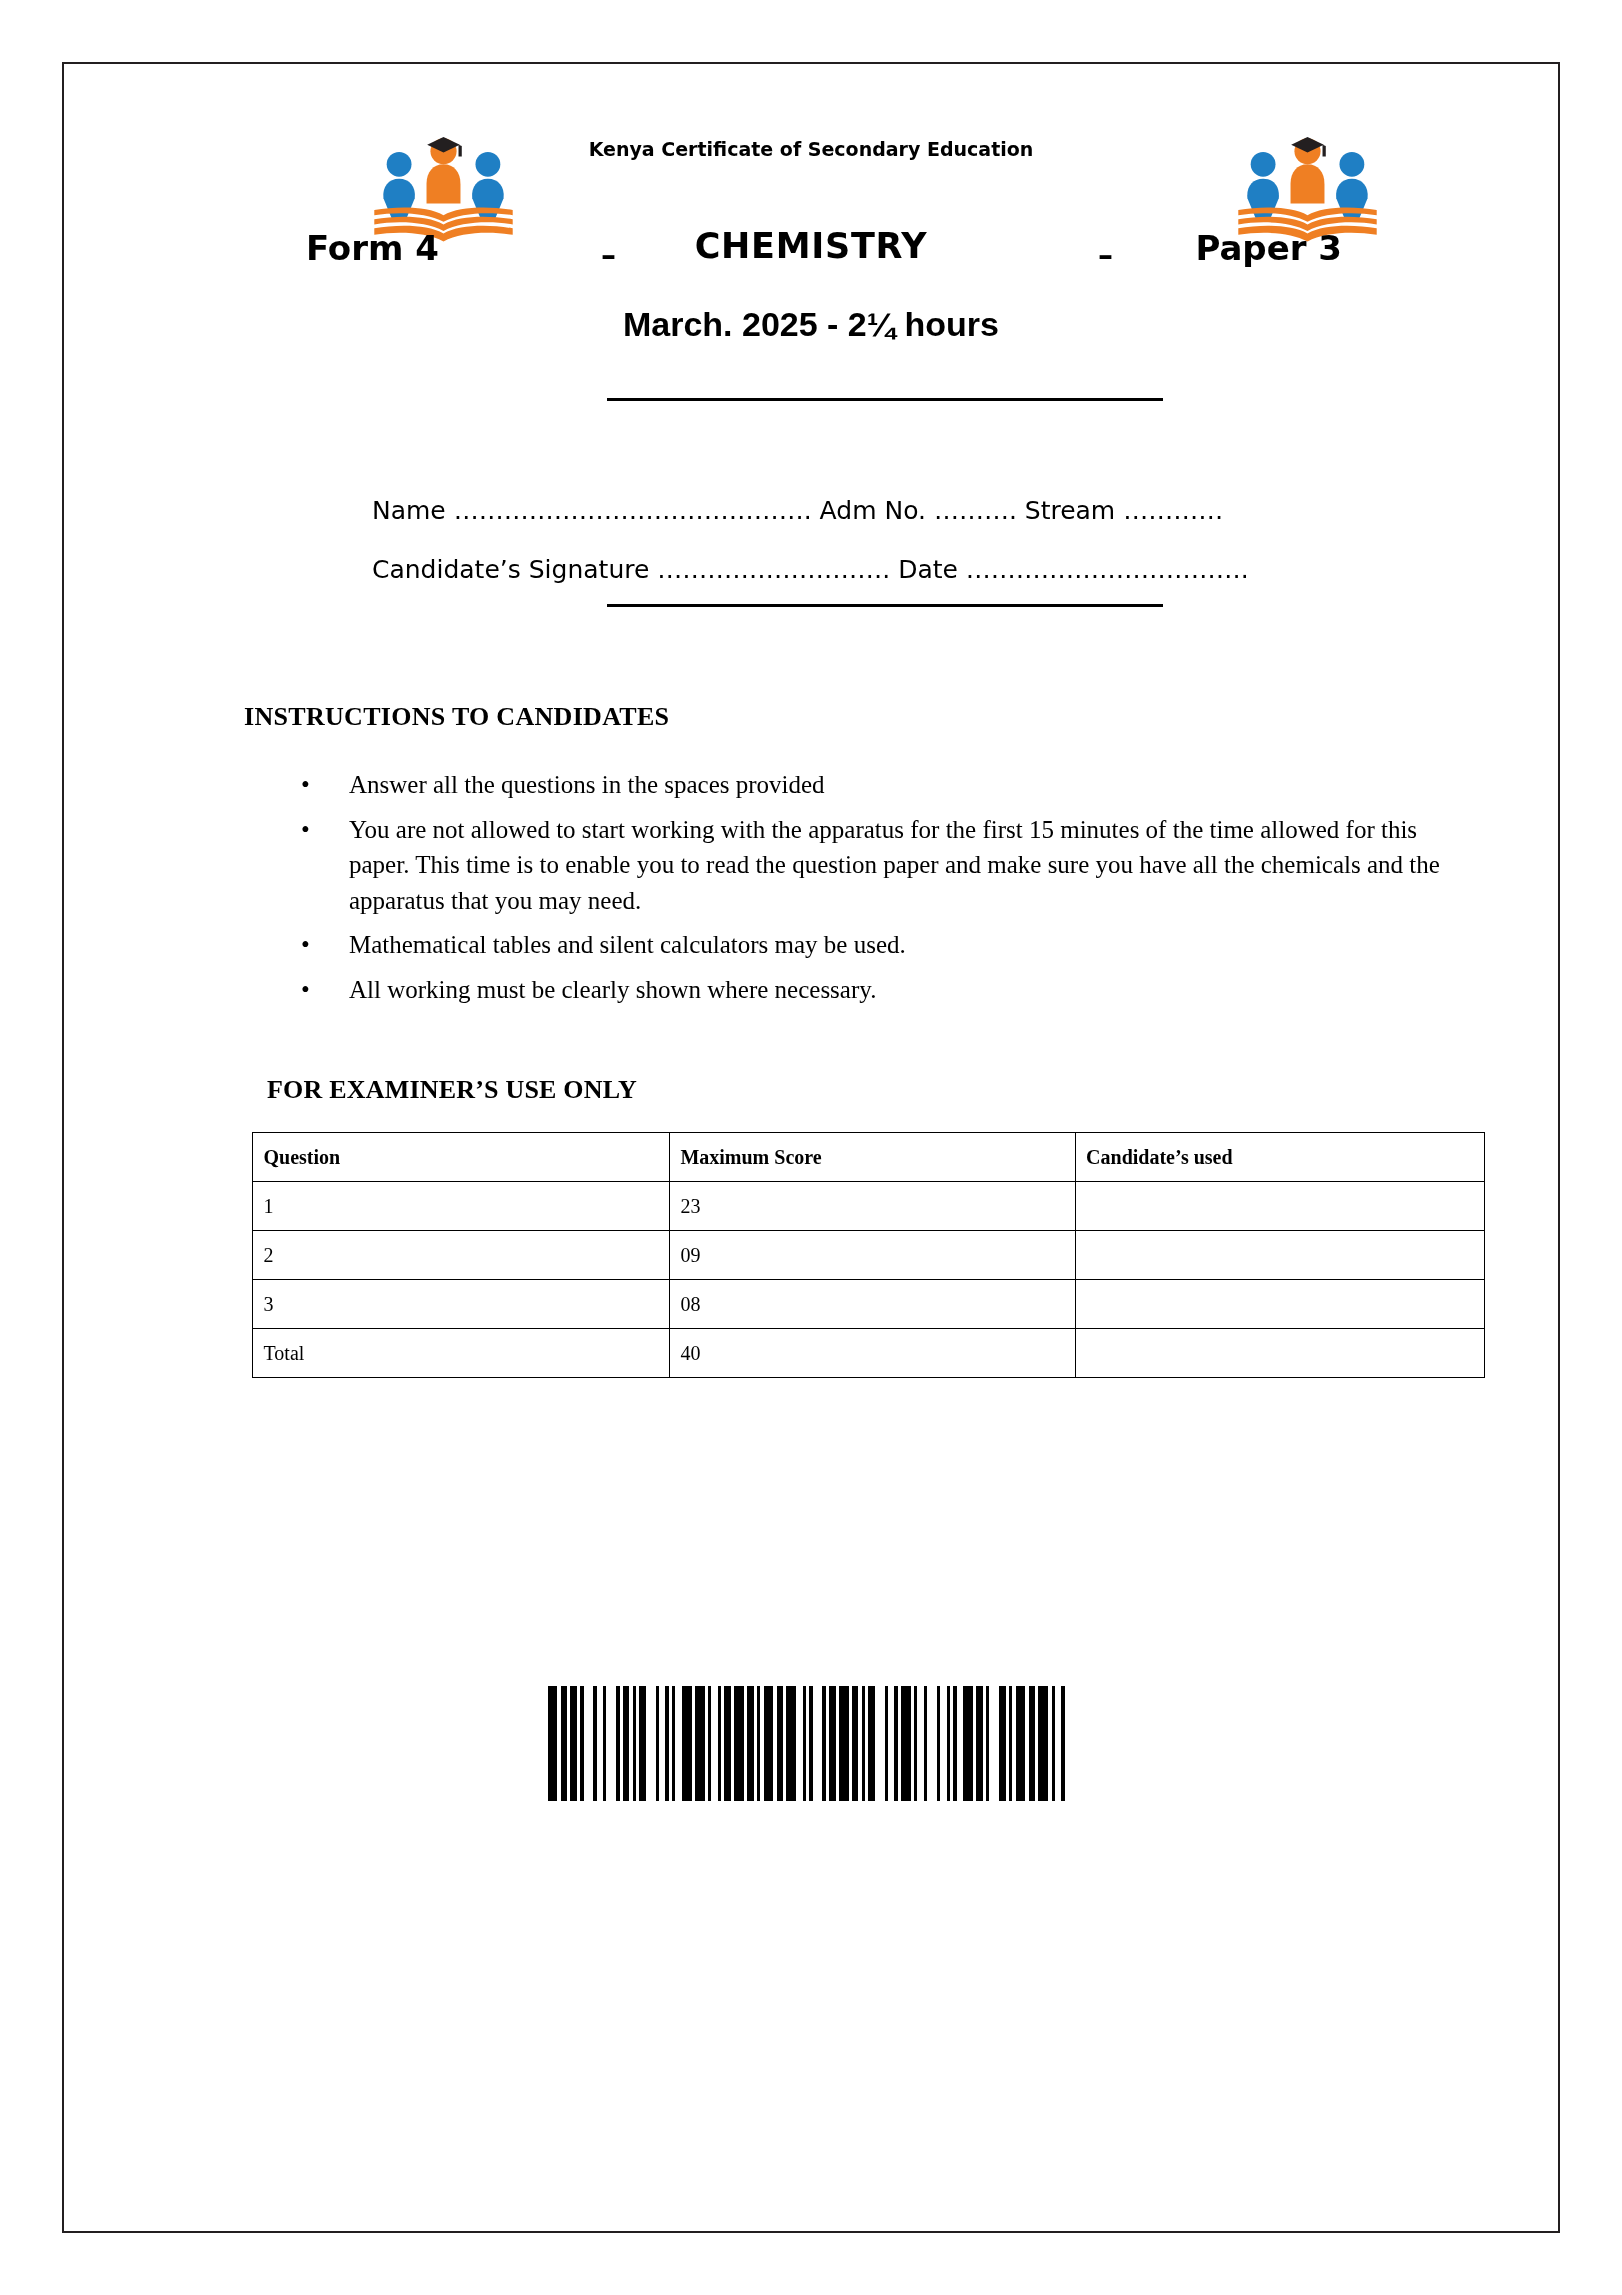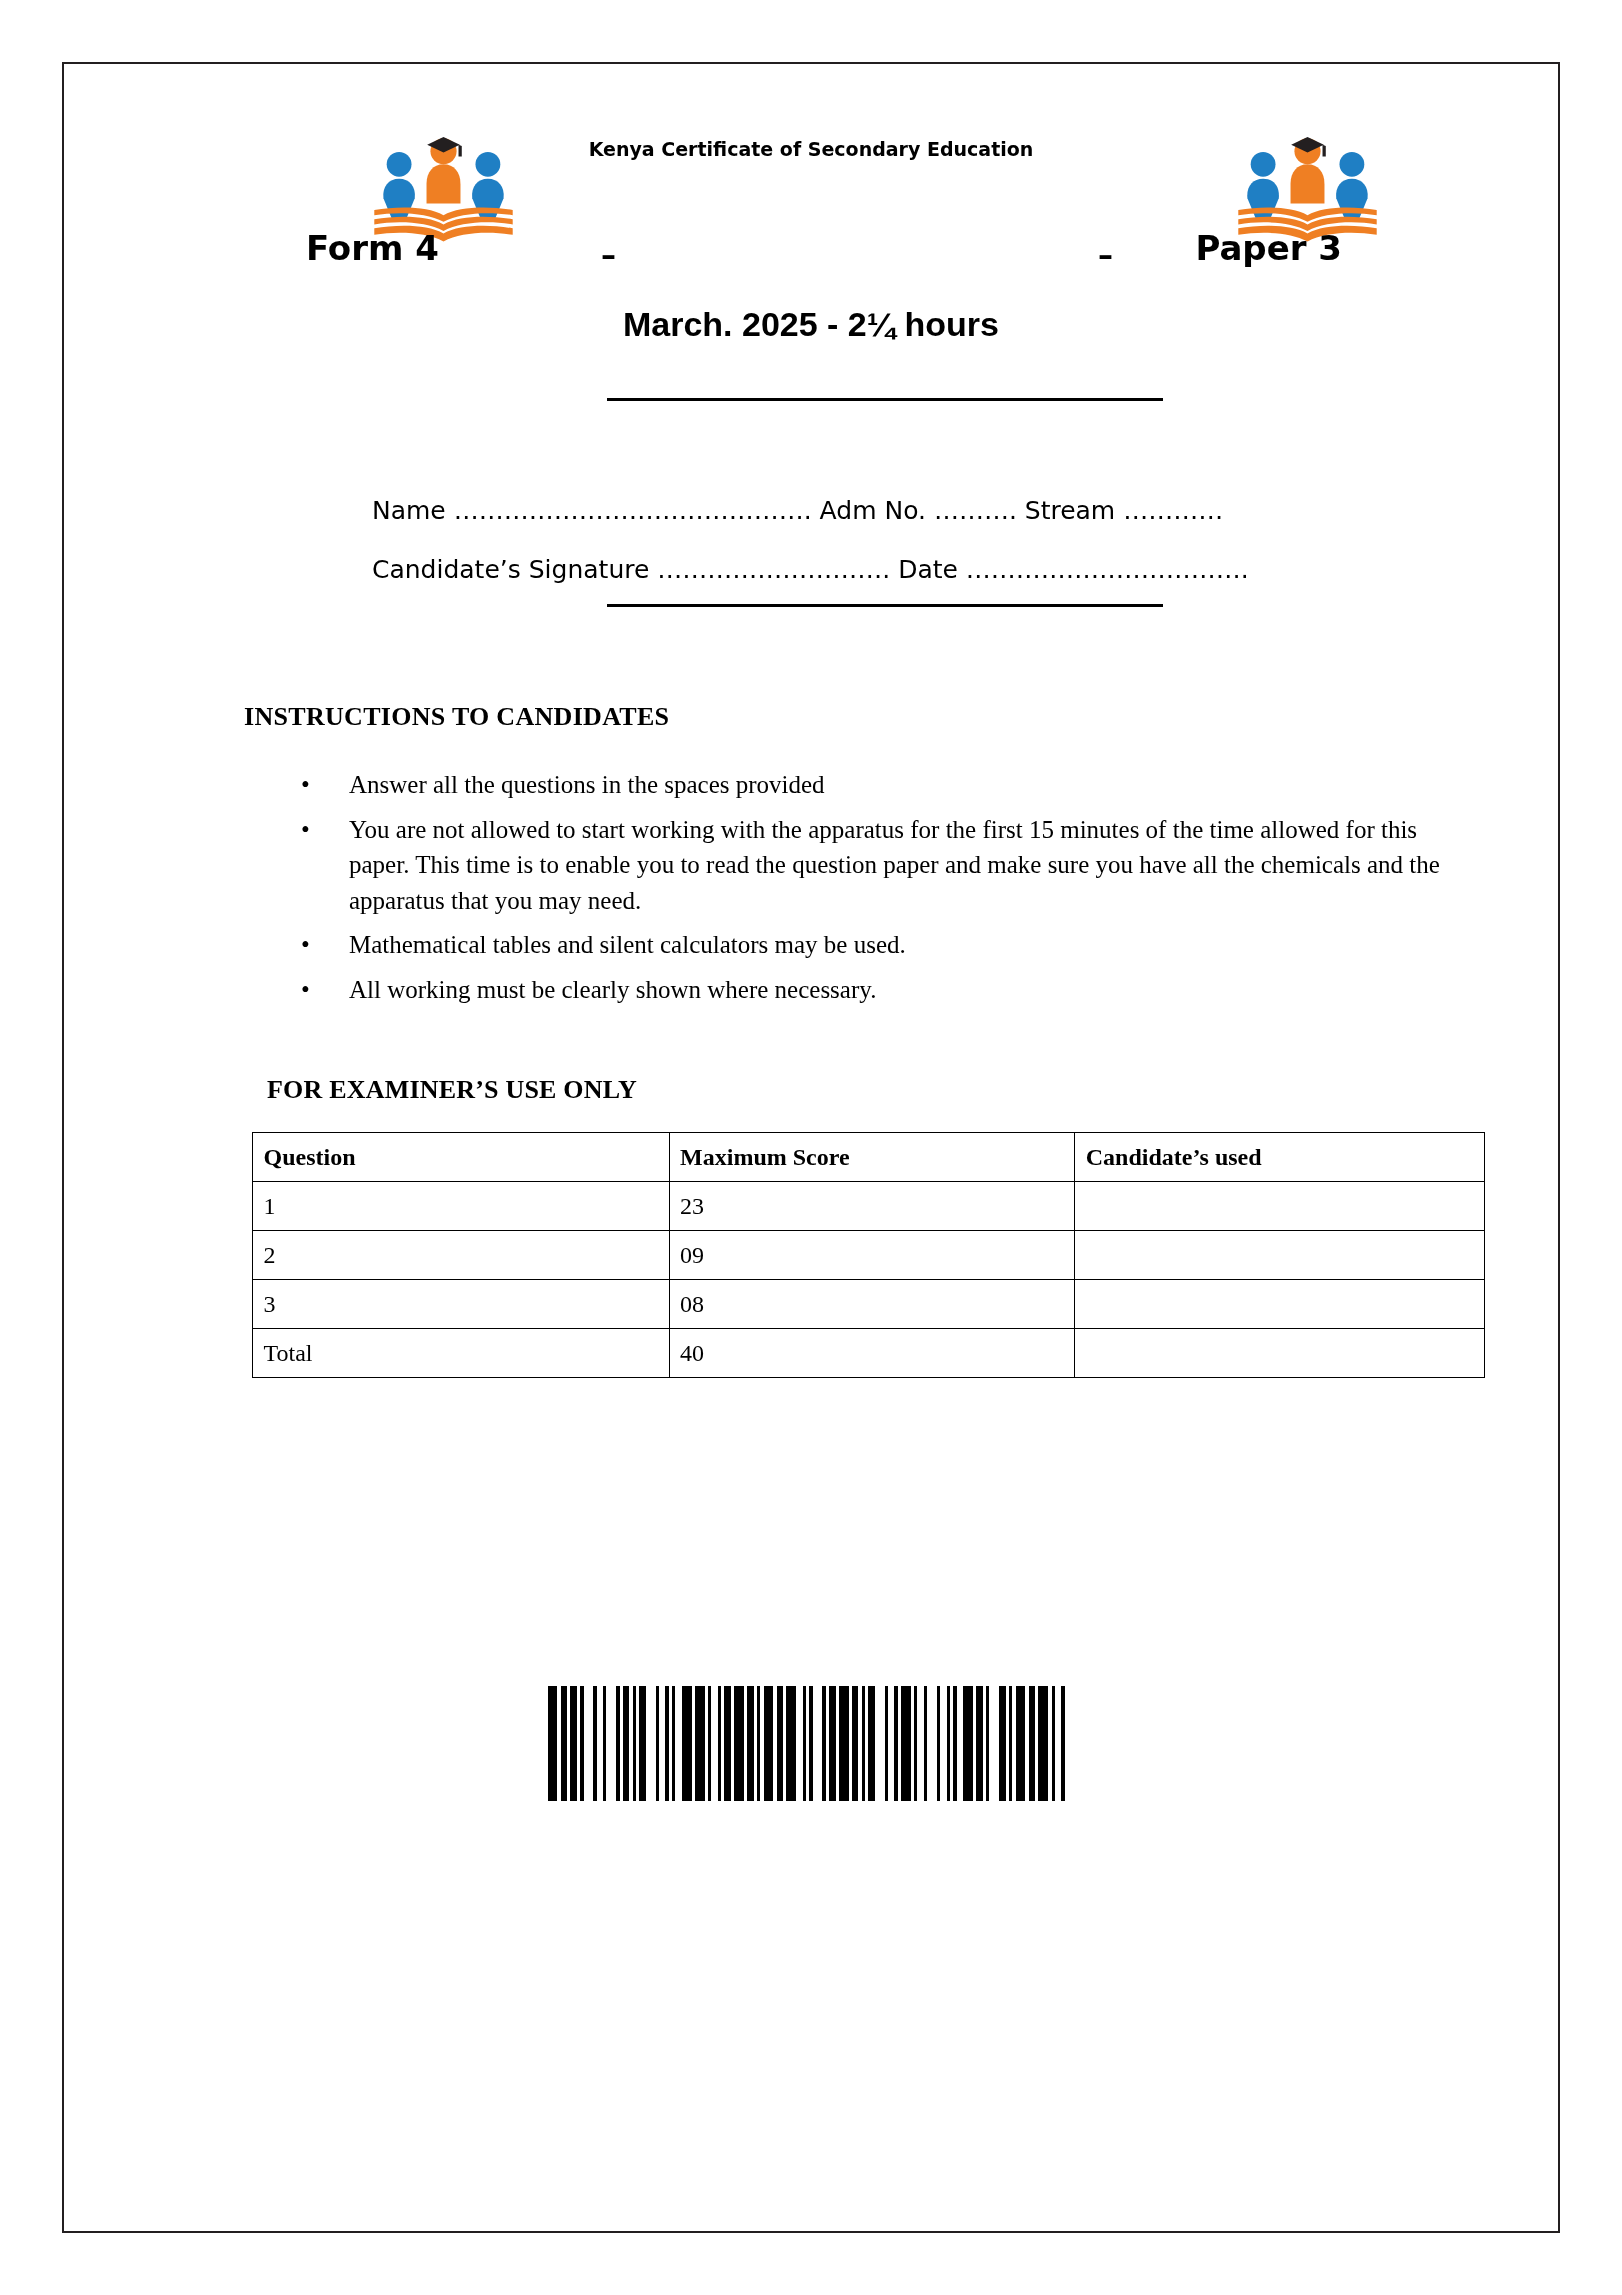--- a/index.html
+++ b/index.html
@@ -196,21 +196,21 @@
     font-weight: bold;
     font-size: 26px;
     letter-spacing: 0.2px;
   }
   table.marks {
     position: absolute;
     left: 188px;
     top: 1068px;
     width: 1233px;
     border-collapse: collapse;
-    font-size: 24px;
+    font-size: 20px;
   }
   table.marks td, table.marks th {
     border: 1.3px solid #000;
     height: 48px;
     padding: 0 10.5px;
     text-align: left;
     font-weight: normal;
   }
   table.marks th {
     font-weight: bold;
@@ -287,20 +287,21 @@
           <path d="M14 118 C50 112 96 112 120 126 C144 112 190 112 226 118 L226 126 C190 120 146 122 120 136 C94 122 50 120 14 126 Z" fill="#ef7f23"></path>
           <path d="M14 132 C50 126 96 126 120 140 C144 126 190 126 226 132 L226 140 C190 134 146 136 120 150 C94 136 50 134 14 140 Z" fill="#ef7f23"></path>
           <path d="M14 146 C50 140 96 140 120 154 C144 140 190 140 226 146 L226 156 C190 150 146 152 120 166 C94 152 50 150 14 156 Z" fill="#ef7f23"></path>
         </g>
       </svg>
     </div>
 
     <div class="title-row">
       <div class="form-label">Form 4</div>
       <div class="dash-left">–</div>
+      <div class="subject">CHEMISTRY</div>
       <div class="dash-right">–</div>
       <div class="paper-label">Paper 3</div>
       <div class="datetime">March. 2025 - 2¼ hours</div>
     </div>
 
     <div class="rule-top"></div>
 
     <div class="fields">
       <div class="field-line l1">Name …………………………………….   Adm No. ………. Stream …………</div>
       <div class="field-line l2">Candidate’s Signature ……………………….   Date …………………………….</div>

